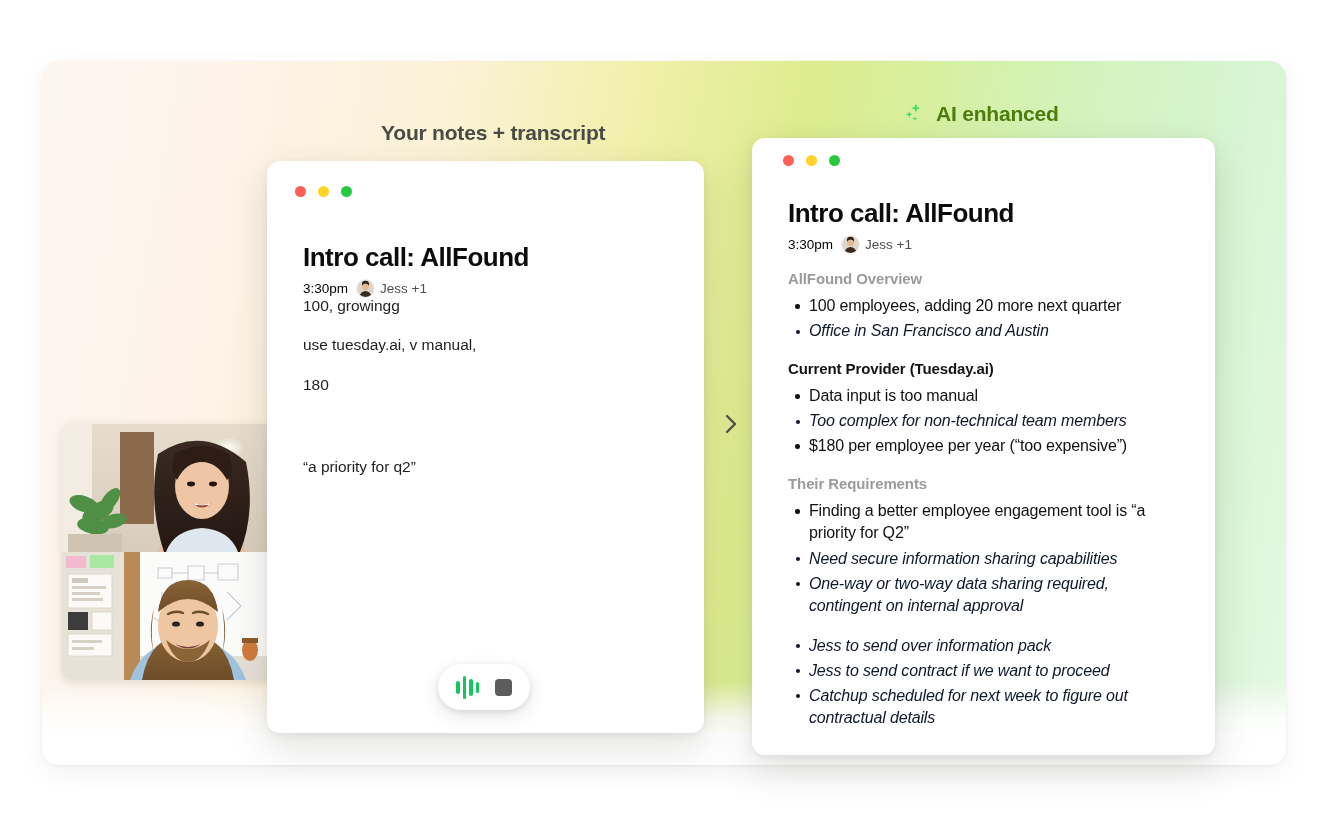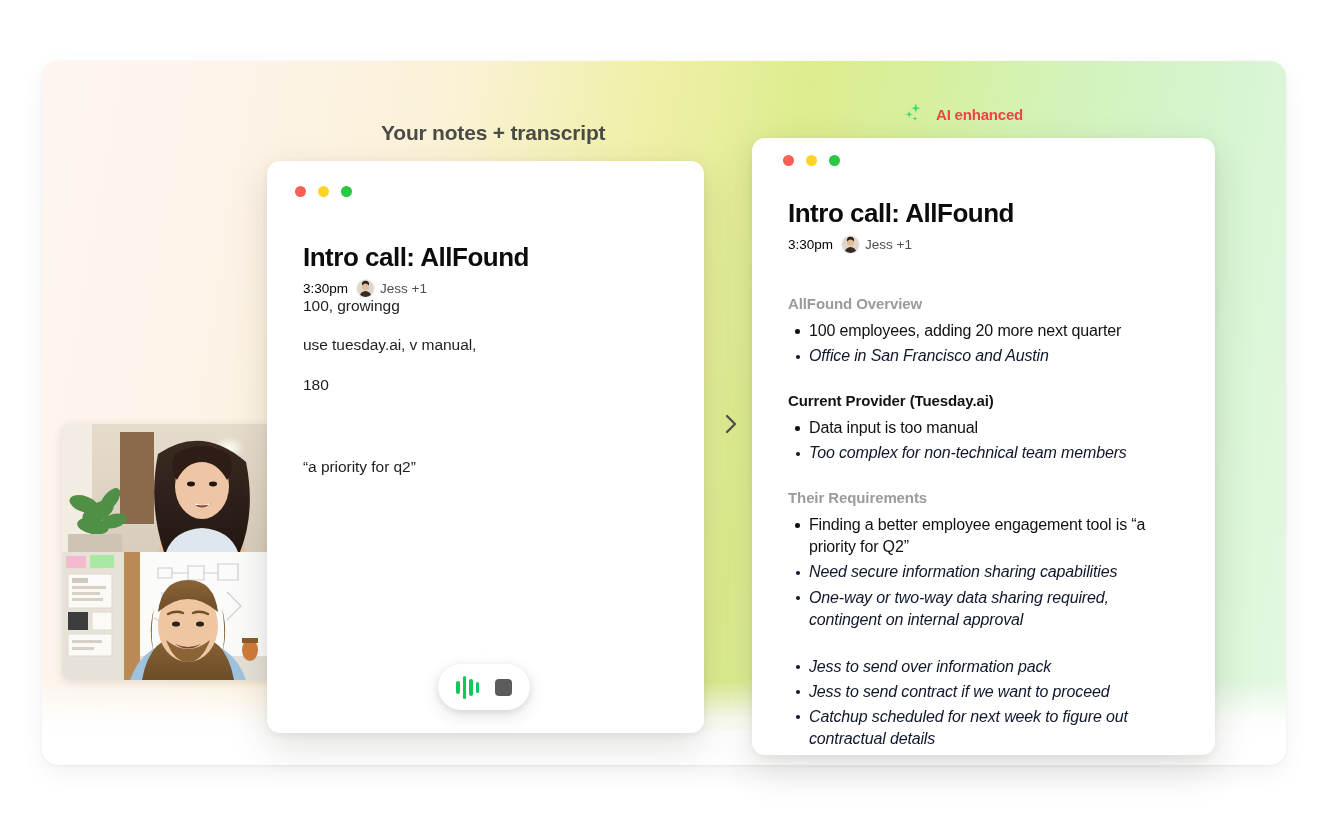--- a/index.html
+++ b/index.html
@@ -60,21 +60,21 @@
     font-weight: 600;
     letter-spacing: -.2px;
     color: #4a4a46;
     white-space: nowrap;
     display: flex;
     align-items: center;
     gap: 9px;
   }
   #caption-left  { left: 381px; top: 121px; }
   #caption-right { left: 901px; top: 101px; }
-  #caption-right .cap-text { color: #ef4444; font-weight: 700; font-size: 15px; }
+  #caption-right .cap-text { color: #4d7c0f; font-weight: 700; font-size: 21px; }
 
   .sparkles { width: 26px; height: 26px; display: block; }
 
   
   #video-stack {
     position: absolute;
     left: 62px;
     top: 424px;
     width: 212px;
     height: 256px;
@@ -199,21 +199,21 @@
     height: 617px;
   }
   #ai-window .lights { left: 31px; top: 17px; }
   #ai-head { position: absolute; left: 36px; top: 60px; }
   #ai-body {
     position: absolute;
     left: 36px;
     top: 132px;
     width: 396px;
   }
-  .sec { margin-bottom: 18px; margin-top: 25px; }
+  .sec { margin-bottom: 18px; }
   .sec:last-child { margin-bottom: 0; }
   .sec-title {
     font-size: 15px;
     font-weight: 700;
     letter-spacing: -.1px;
     margin-bottom: 8px;
   }
   .sec-title.muted { color: #9b9b9b; }
   .sec-title.dark  { color: #131313; }
   .sec ul { list-style: none; margin: 0; padding: 0; }
@@ -438,20 +438,21 @@
         <ul>
           <li class="strong">100 employees, adding 20 more next quarter</li>
           <li class="faint">Office in San Francisco and Austin</li>
         </ul>
       </div>
       <div class="sec">
         <div class="sec-title dark">Current Provider (Tuesday.ai)</div>
         <ul>
           <li class="strong">Data input is too manual</li>
           <li class="faint">Too complex for non-technical team members</li>
+          <li class="strong">$180 per employee per year (“too expensive”)</li>
         </ul>
       </div>
       <div class="sec">
         <div class="sec-title muted">Their Requirements</div>
         <ul>
           <li class="strong">Finding a better employee engagement tool is “a priority for Q2”</li>
           <li class="faint">Need secure information sharing capabilities</li>
           <li class="faint">One-way or two-way data sharing required, contingent on internal approval</li>
         </ul>
       </div>

